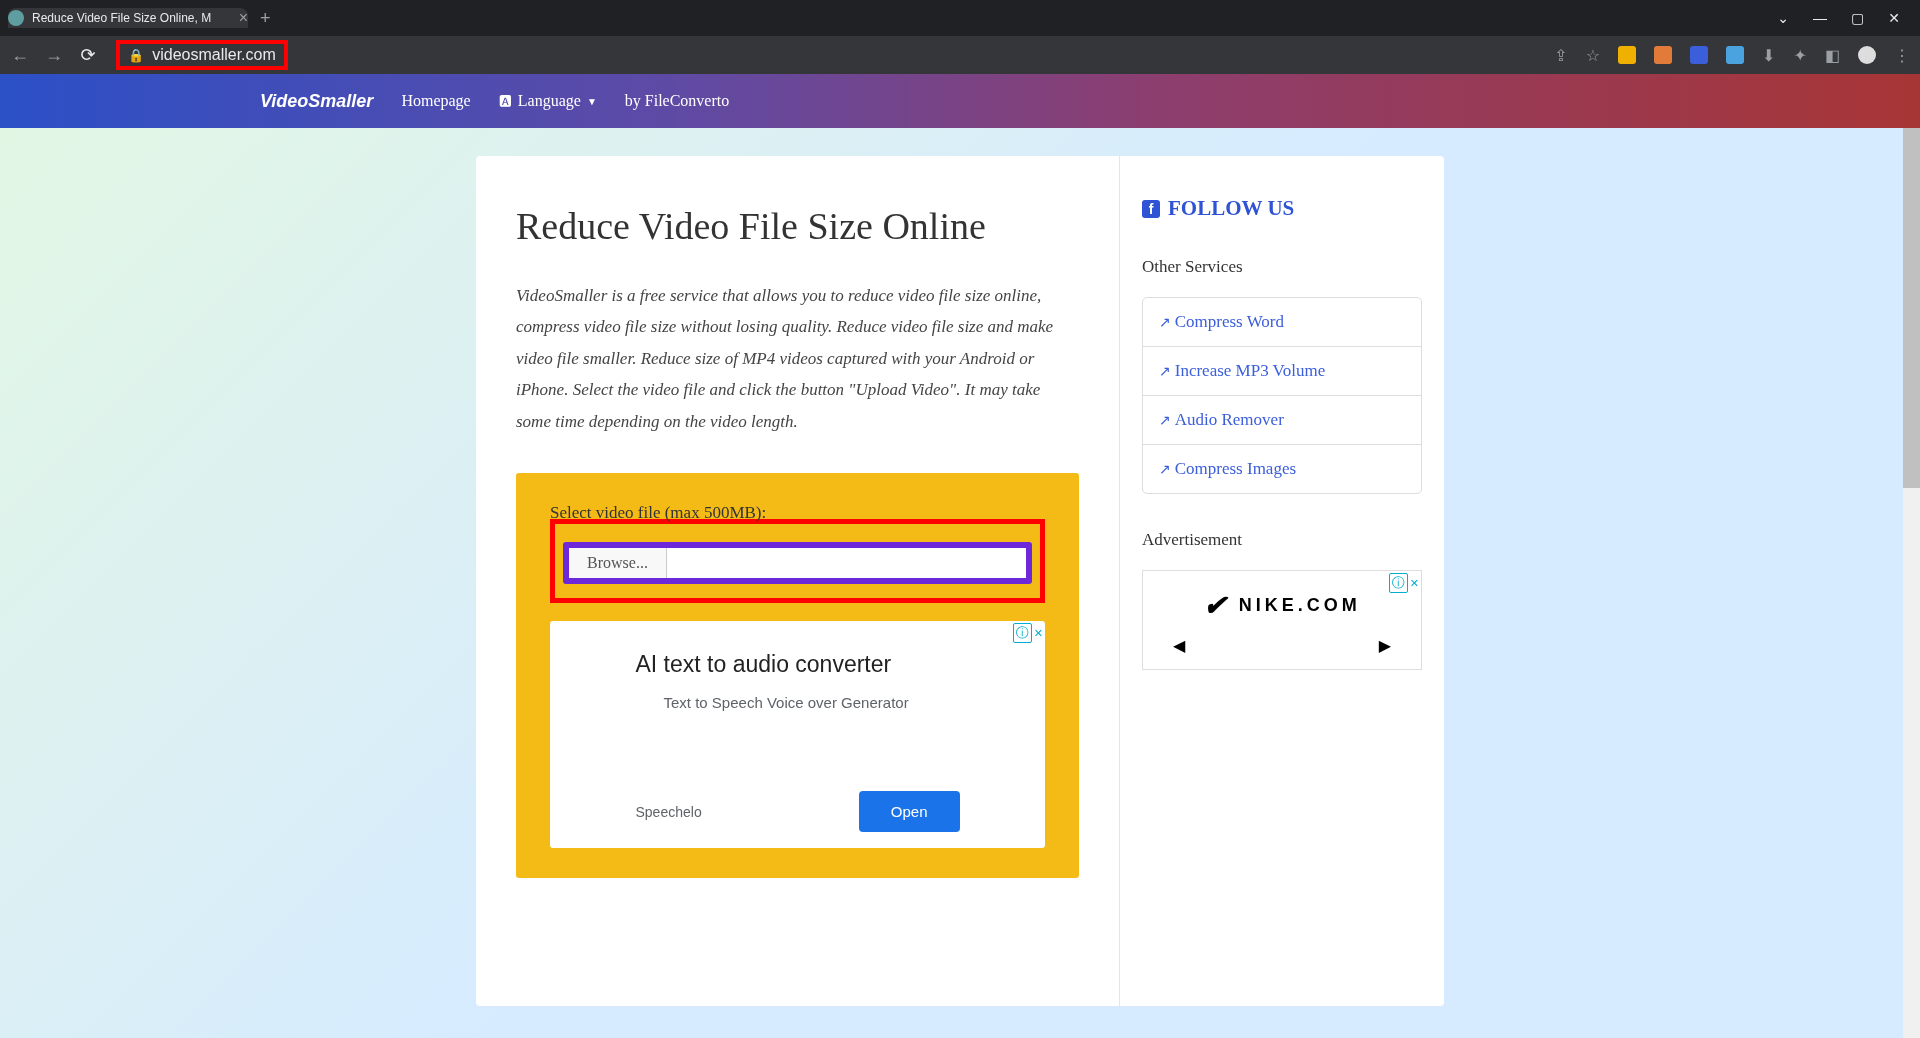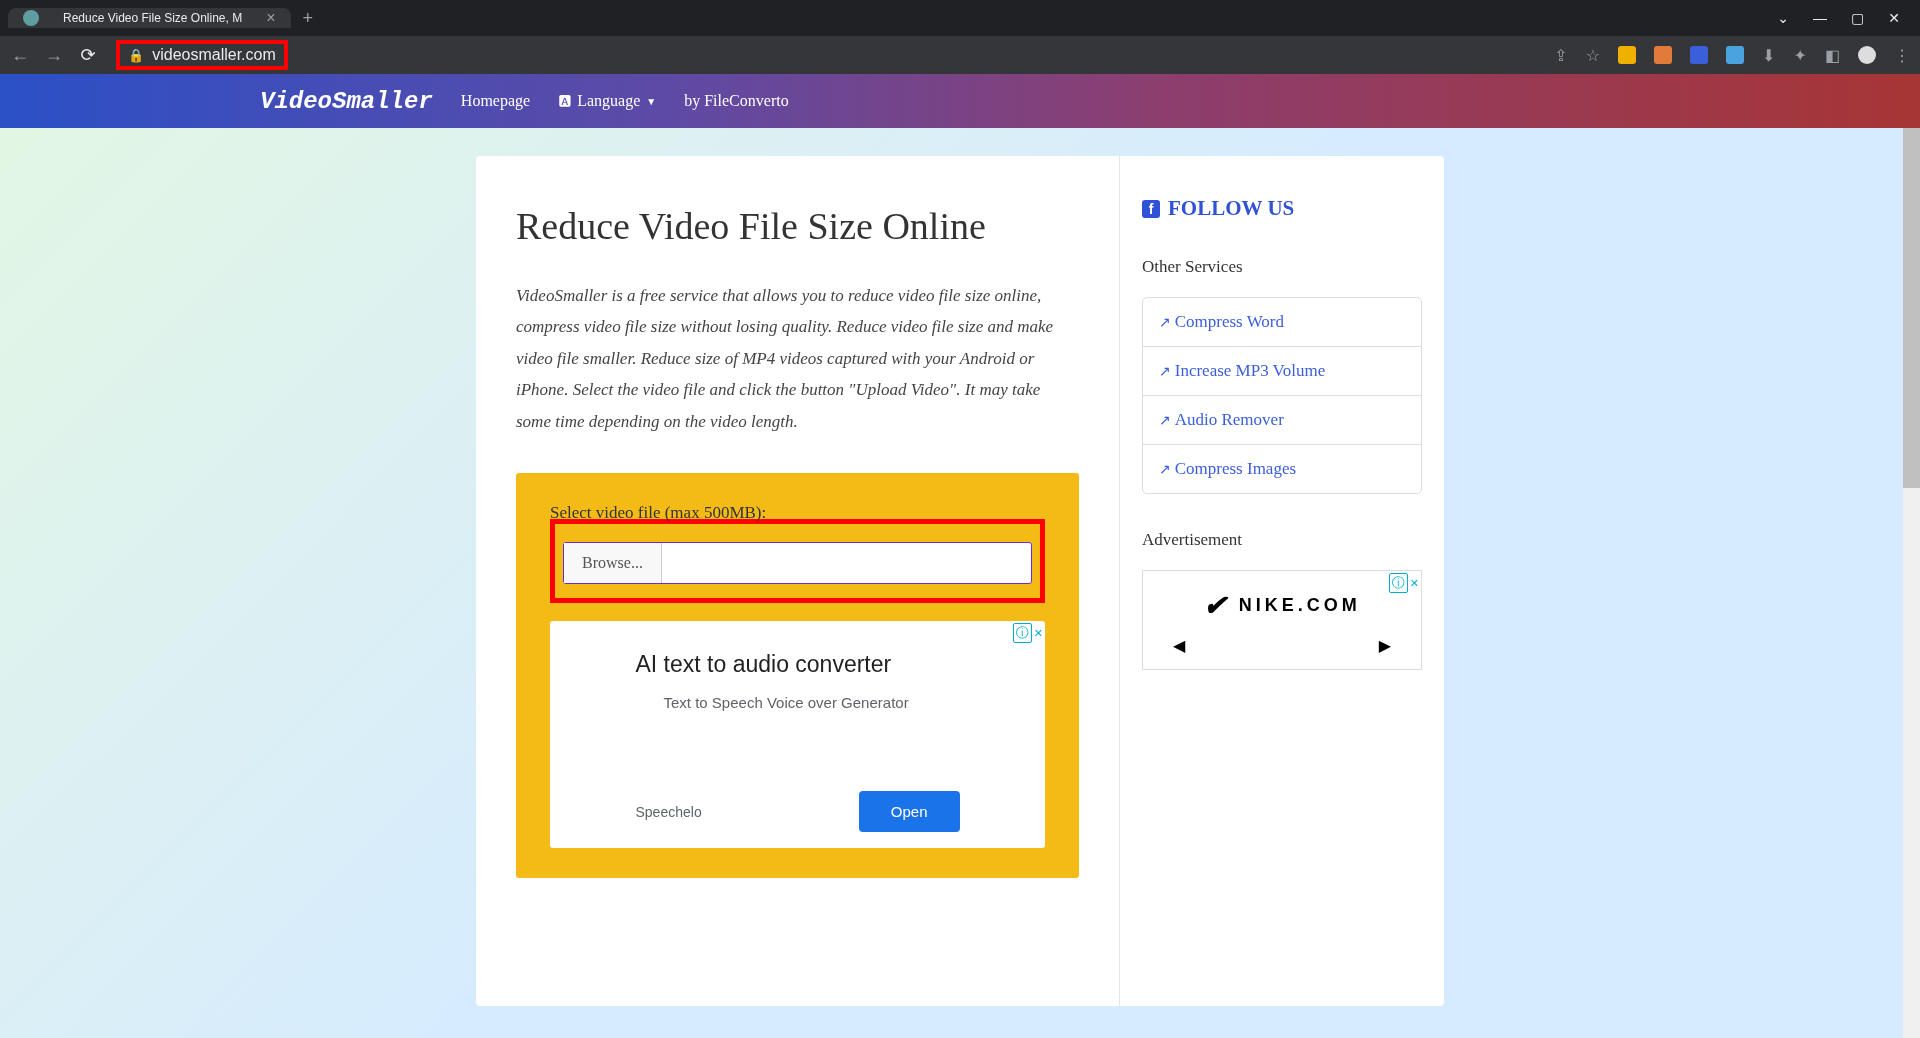--- a/index.html
+++ b/index.html
@@ -1,56 +1,56 @@
 <!DOCTYPE html>
 <html><head>
 <meta charset="utf-8">
 <style>
 * { box-sizing: border-box; margin: 0; padding: 0; }
 body { font-family: -apple-system, BlinkMacSystemFont, "Segoe UI", Arial, sans-serif; background: #202124; width: 1920px; height: 1038px; overflow: hidden; }
 
 
 .browser-tabs { background: #202124; height: 36px; display: flex; align-items: center; padding: 0 8px; }
-.tab { background: #35363a; height: 20px; border-radius: 8px 8px 0 0; display: flex; align-items: center; padding: 0 15px; min-width: 240px; gap: 24px; color: #e8eaed; font-size: 12px; }
+.tab { background: #35363a; height: 20px; border-radius: 8px 8px 0 0; display: flex; align-items: center; padding: 0 0; min-width: 240px; gap: 8px; color: #e8eaed; font-size: 12px; }
 .tab-favicon { width: 16px; height: 16px; border-radius: 50%; background: #5f9ea0; display: inline-block; }
 .tab-title { flex: 1; white-space: nowrap; overflow: hidden; text-overflow: ellipsis; }
 .tab-close { color: #9aa0a6; font-size: 16px; cursor: pointer; }
 .new-tab { color: #9aa0a6; font-size: 18px; margin-left: 12px; cursor: pointer; }
 .win-controls { margin-left: auto; display: flex; gap: 24px; padding-right: 12px; color: #e8eaed; }
 .win-btn { font-size: 14px; cursor: pointer; }
 
 .toolbar { background: #35363a; height: 38px; display: flex; align-items: center; padding: 0 10px; gap: 14px; }
 .nav-btn { color: #9aa0a6; font-size: 18px; cursor: pointer; width: 20px; text-align: center; }
 .nav-btn.active { color: #e8eaed; }
 .address-wrap { display: flex; align-items: center; gap: 8px; border: 4px solid #ff0000; padding: 2px 8px; border-radius: 0; margin-left: 4px; }
 .lock { color: #9aa0a6; font-size: 13px; }
 .address { color: #e8eaed; font-size: 16px; }
 .toolbar-right { margin-left: auto; display: flex; align-items: center; gap: 18px; color: #9aa0a6; }
 .ext-icon { width: 18px; height: 18px; display: inline-block; border-radius: 3px; }
 
 
 .page { background: linear-gradient(135deg, #e3f7e3 0%, #d6ebff 50%, #d6ebff 100%); height: 965px; overflow: hidden; position: relative; }
 
 .site-nav { height: 54px; background: linear-gradient(90deg, #2b50c7 0%, #5e4aa5 35%, #8c3e6f 60%, #a73535 100%); display: flex; align-items: center; padding-left: 260px; gap: 28px; }
-.brand { color: #fff; font-size: 24px; font-weight: 700; font-style: italic; font-family: Liberation Mono, monospace; }
+.brand { color: #fff; font-size: 18px; font-weight: 700; font-style: italic; font-family: Liberation Sans, sans-serif; }
 .nav-link { color: #fff; font-size: 16px; font-family: Georgia, serif; cursor: pointer; display: flex; align-items: center; gap: 6px; }
 .lang-icon { font-size: 14px; }
 .caret { font-size: 10px; }
 
 .content-wrap { width: 968px; margin: 28px auto 0; background: #fff; display: flex; border-radius: 4px; min-height: 850px; }
 .main-col { width: 644px; padding: 48px 40px 0 40px; border-right: 1px solid #e5e5e5; }
 .side-col { flex: 1; padding: 40px 22px 0 22px; }
 
 h1.page-title { font-family: Georgia, serif; font-size: 38px; font-weight: 500; color: #333; margin-bottom: 32px; }
 p.intro { font-family: Georgia, serif; font-size: 17px; color: #444; line-height: 1.85; margin-bottom: 36px; font-style: italic; }
 
 .upload-panel { background: #f4bb16; border-radius: 3px; padding: 30px 34px; margin-bottom: 0; }
 .upload-label { font-family: Georgia, serif; font-size: 17px; color: #333; }
 .browse-row-highlight { border: 5px solid #ff0000; margin-top: -4px; padding: 8px 8px 14px 8px; }
-.browse-row { background: #fff; border: 1px solid #6d28d9; border-radius: 3px; height: 42px; display: flex; align-items: stretch; margin-top: 10px; }
+.browse-row { background: #fff; border: 6px solid #6d28d9; border-radius: 3px; height: 42px; display: flex; align-items: stretch; margin-top: 10px; }
 .browse-btn { font-family: Georgia, serif; font-size: 16px; color: #555; border-right: 1px solid #ccc; padding: 0 18px; display: flex; align-items: center; cursor: pointer; background: #f8f8f8; }
 .file-display { flex: 1; }
 
 .ad-box { background: #fff; border-radius: 3px; margin-top: 14px; padding: 0; position: relative; }
 .ad-close { position: absolute; right: 2px; top: 2px; font-size: 10px; }
 .ad-close .adinfo { font-size: 13px; color: #00aecd; border: 1px solid #00aecd; background: #fff; padding: 0 2px; border-radius: 2px; display: inline-block; }
 .ad-close .adx { color: #00aecd; font-size: 11px; margin-left: 2px; }
 .ad-inner { width: 372px; margin: 18px auto 0; background: #fff; border-radius: 4px; padding: 30px 24px 16px 24px; }
 .ad-title { font-family: Arial, sans-serif; font-size: 23px; color: #222; font-weight: 500; margin-bottom: 16px; }
 .ad-sub { font-family: Arial, sans-serif; font-size: 15px; color: #5f6368; margin-bottom: 80px; margin-left: 28px; }

